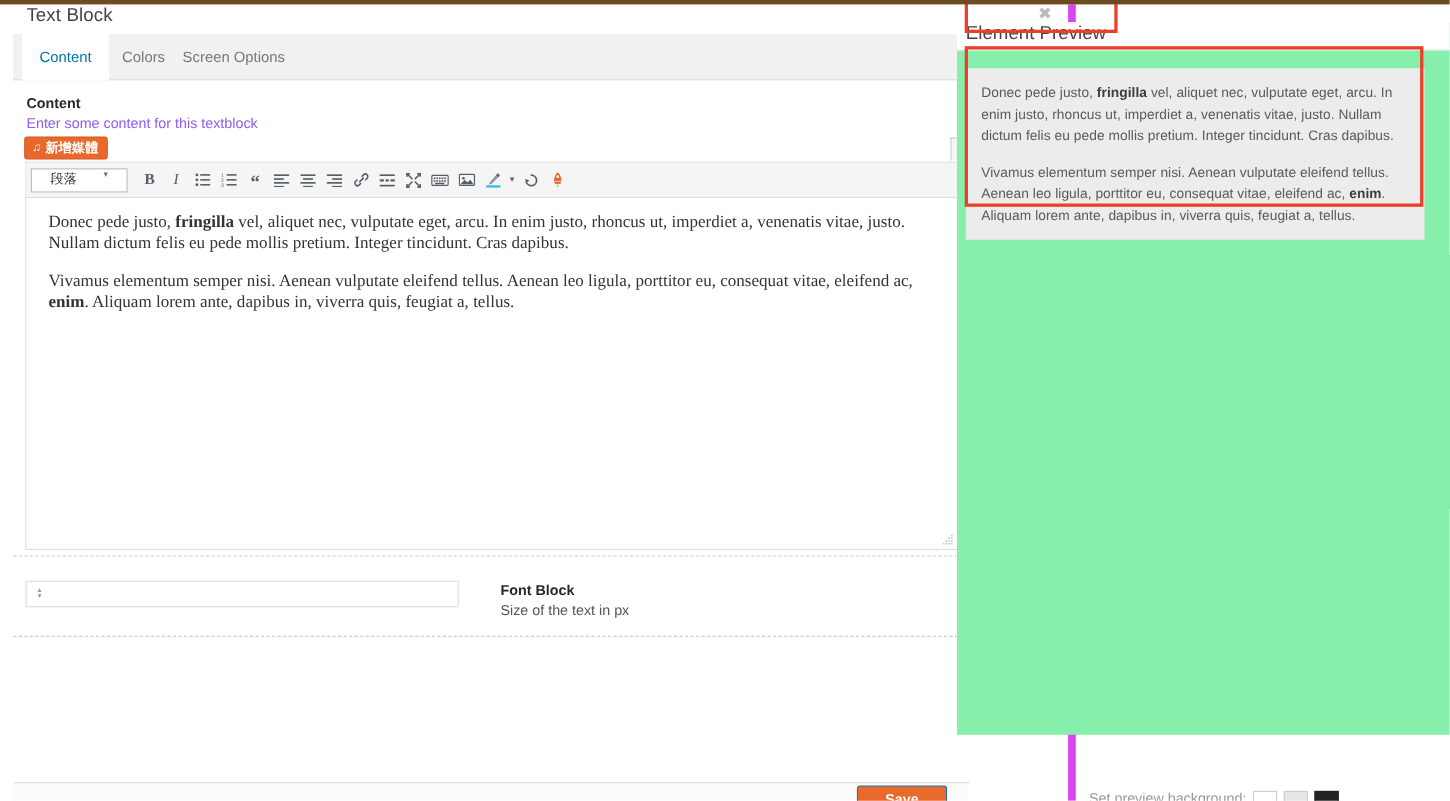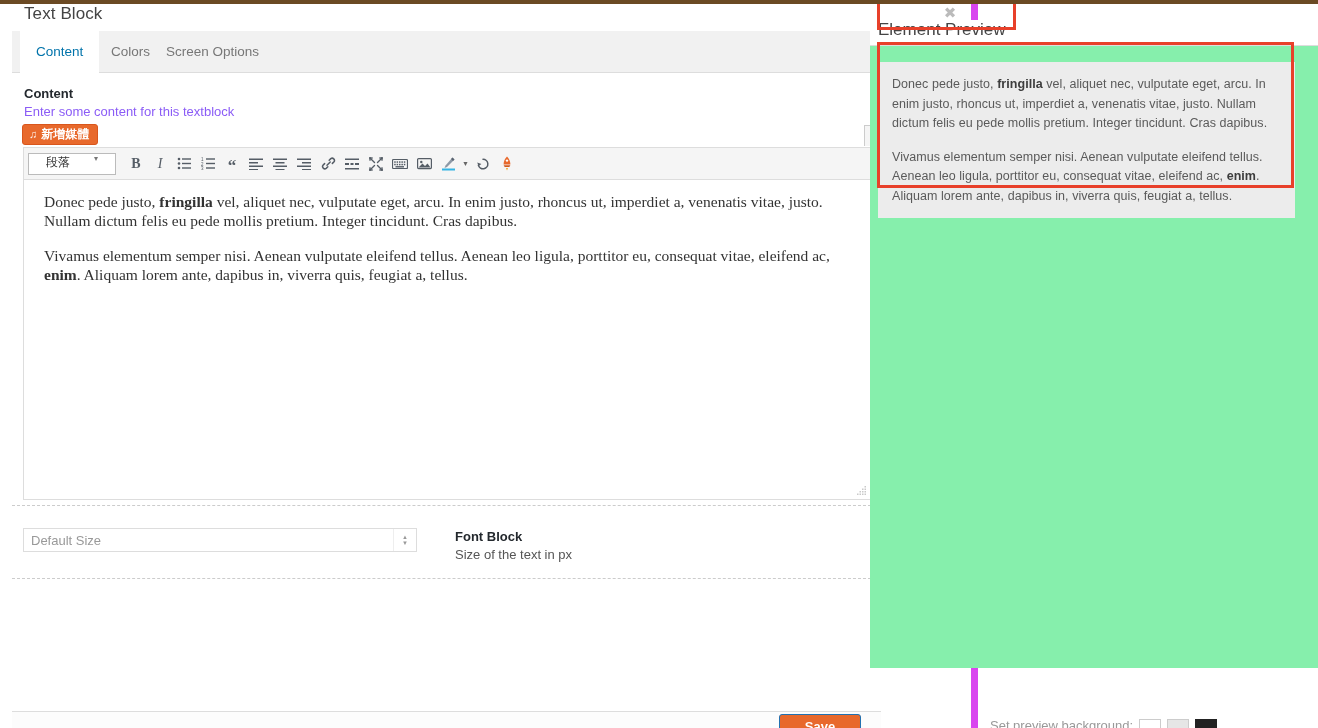--- a/index.html
+++ b/index.html
@@ -563,21 +563,20 @@
             <rect x="5" y="7.5" width="1.5" height="1.5"></rect>
             <rect x="7.5" y="7.5" width="1.5" height="1.5"></rect>
         </g>
       </svg>
     </div>
   </div>
 
   <div class="dash-rule" style="top:501px;"></div>
 
   <div class="size-input">
-    <span class="ph">Default Size</span>
     <span class="spinner">
       <span>▲</span>
       <span>▼</span>
     </span>
   </div>
   <div class="field-label">Font Block</div>
   <div class="field-desc">Size of the text in px</div>
 
   <div class="dash-rule" style="top:574px;"></div>
 

